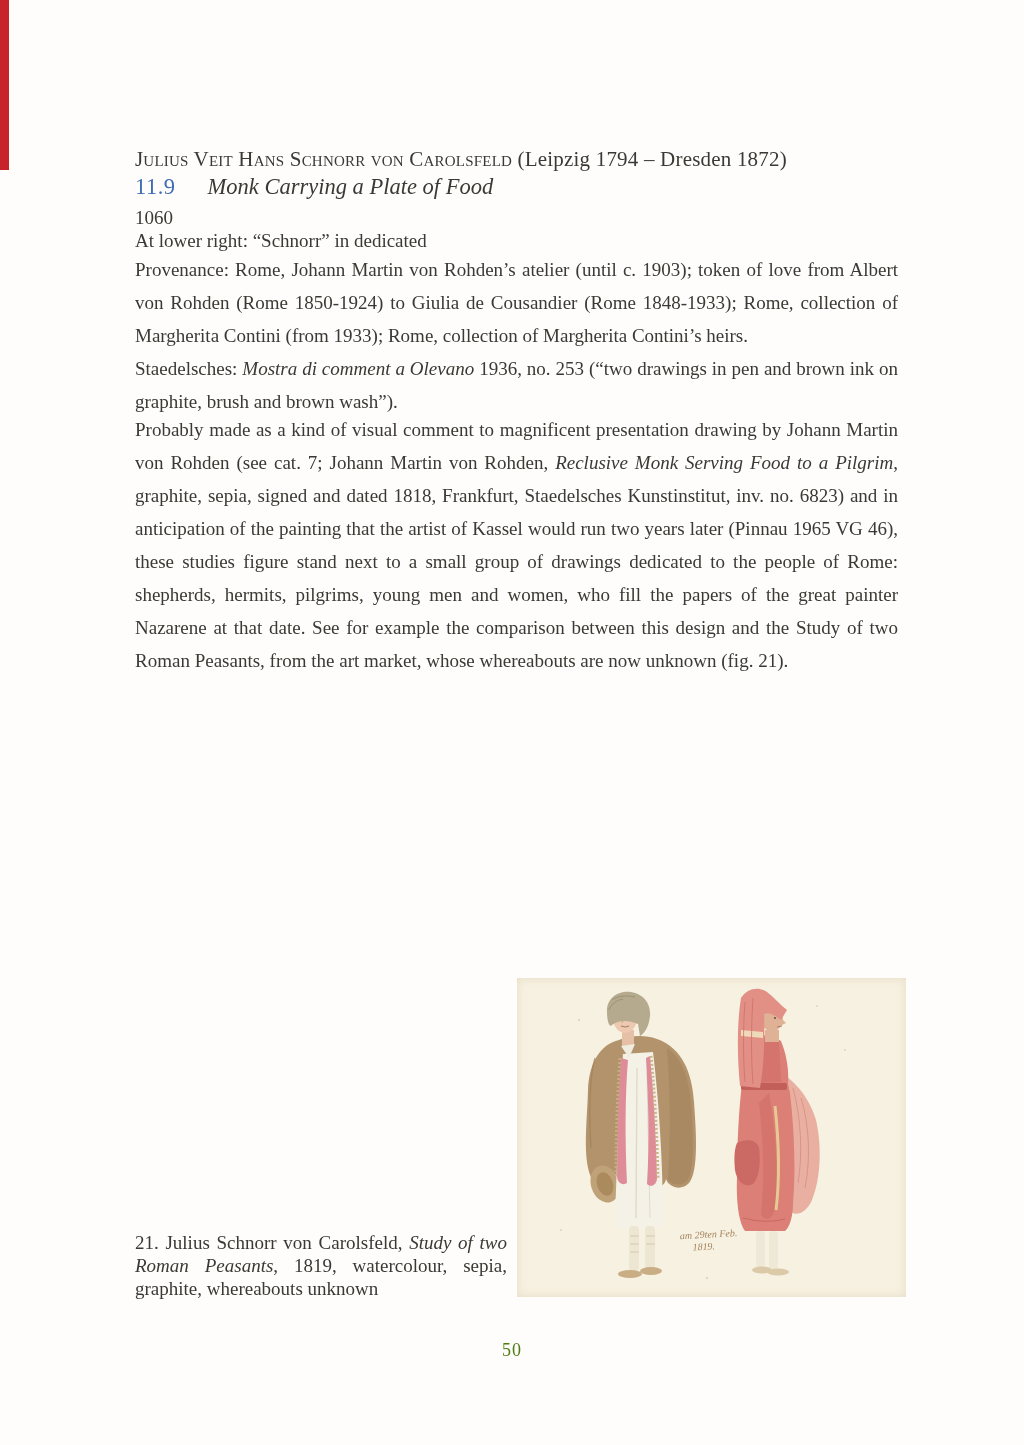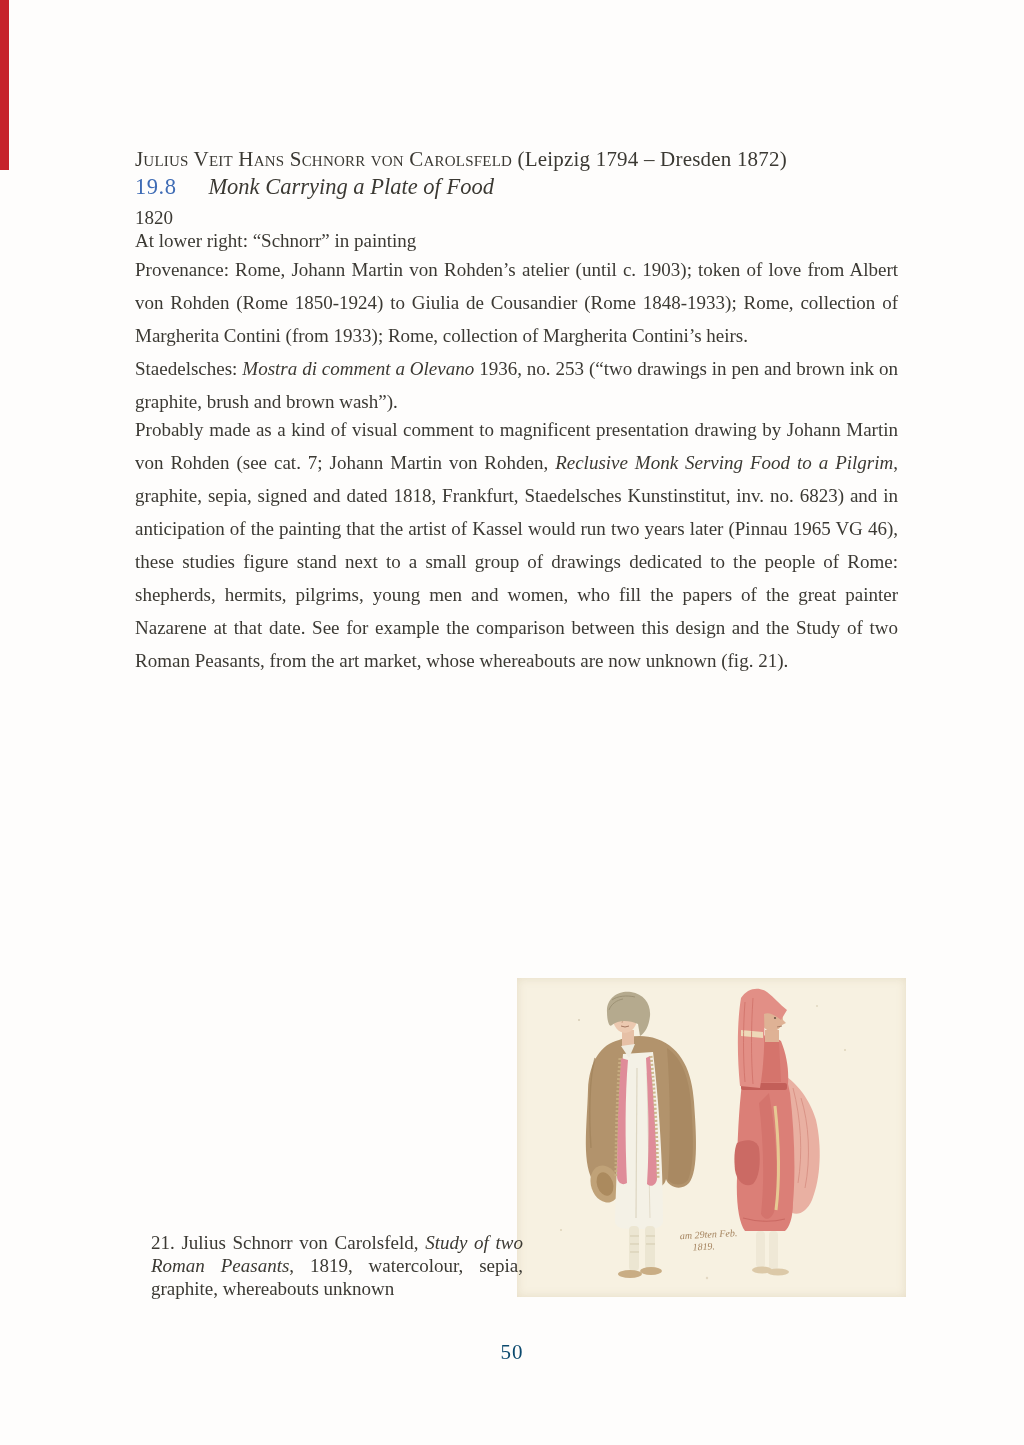--- a/index.html
+++ b/index.html
@@ -25,44 +25,44 @@
   .body-block { position:absolute; left:135px; top:413px; width:763px; }
 
   .figure-box {
     position:absolute; left:517px; top:978px; width:389px; height:319px;
     background:#f7f1e1;
     box-shadow: inset 0 0 10px rgba(185,168,130,0.28);
   }
   .figure-box svg { display:block; width:100%; height:100%; }
 
   .caption {
-    position:absolute; left:151px; top:1231px; width:372px;
+    position:absolute; left:135px; top:1231px; width:372px;
     font-size:19px; line-height:23.2px; text-align:justify;
   }
 
   .page-number {
     position:absolute; left:462px; top:1340px; width:100px;
-    text-align:center; font-size:21px; color:#0c4a6e; letter-spacing:1px;
+    text-align:center; font-size:18px; color:#4d7c0f; letter-spacing:1px;
   }
 </style>
 </head>
 <body>
 
 <div class="page">
 
   <div class="edge-tab"></div>
 
   <div class="intro">
     <div class="artist-line"><span class="artist-name">Julius Veit Hans Schnorr von Carolsfeld</span><span> (Leipzig 1794 – Dresden 1872)</span></div>
 
-    <div class="entry-title-line"><span class="entry-number">19.8</span><span class="entry-title">Monk Carrying a Plate of Food</span></div>
+    <div class="entry-title-line"><span class="entry-number">11.9</span><span class="entry-title">Monk Carrying a Plate of Food</span></div>
 
     <div class="details">
-      <div>1820</div>
-      <div>At lower right: “Schnorr” in painting</div>
+      <div>1060</div>
+      <div>At lower right: “Schnorr” in dedicated</div>
     </div>
 
     <div class="para just">Provenance: Rome, Johann Martin von Rohden’s atelier (until c. 1903); token of love from Albert von Rohden (Rome 1850-1924) to Giulia de Cousandier (Rome 1848-1933); Rome, collection of Margherita Contini (from 1933); Rome, collection of Margherita Contini’s heirs.</div>
 
     <div class="para just"><span>Staedelsches: </span><span class="it">Mostra di comment a Olevano</span><span> 1936, no. 253 (“two drawings in pen and brown ink on graphite, brush and brown wash”).</span></div>
   </div>
 
   <div class="body-block">
     <div class="para just"><span>Probably made as a kind of visual comment to magnificent presentation drawing by Johann Martin von Rohden (see cat. 7; Johann Martin von Rohden, </span><span class="it">Reclusive Monk Serving Food to a Pilgrim</span><span>, graphite, sepia, signed and dated 1818, Frankfurt, Staedelsches Kunstinstitut, inv. no. 6823) and in anticipation of the painting that the artist of Kassel would run two years later (Pinnau 1965 VG 46), these studies figure stand next to a small group of drawings dedicated to the people of Rome: shepherds, hermits, pilgrims, young men and women, who fill the papers of the great painter Nazarene at that date. See for example the comparison between this design and the Study of two Roman Peasants, from the art market, whose whereabouts are now unknown (fig. 21).</span></div>
   </div>

